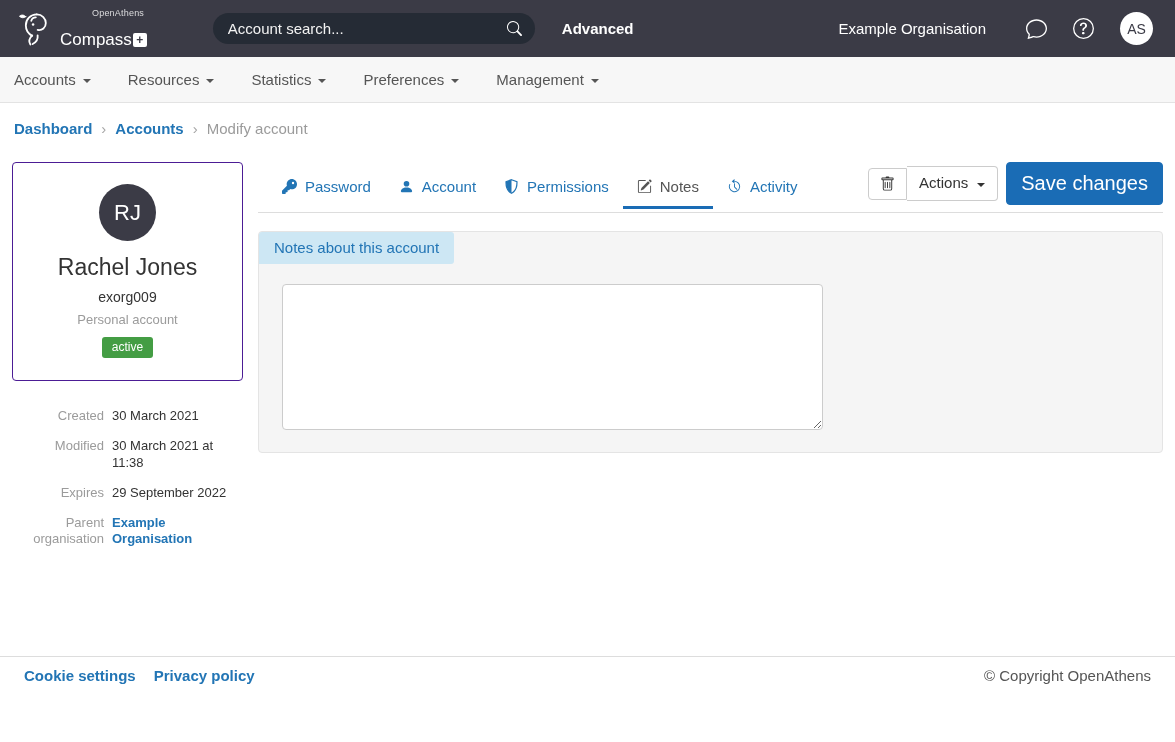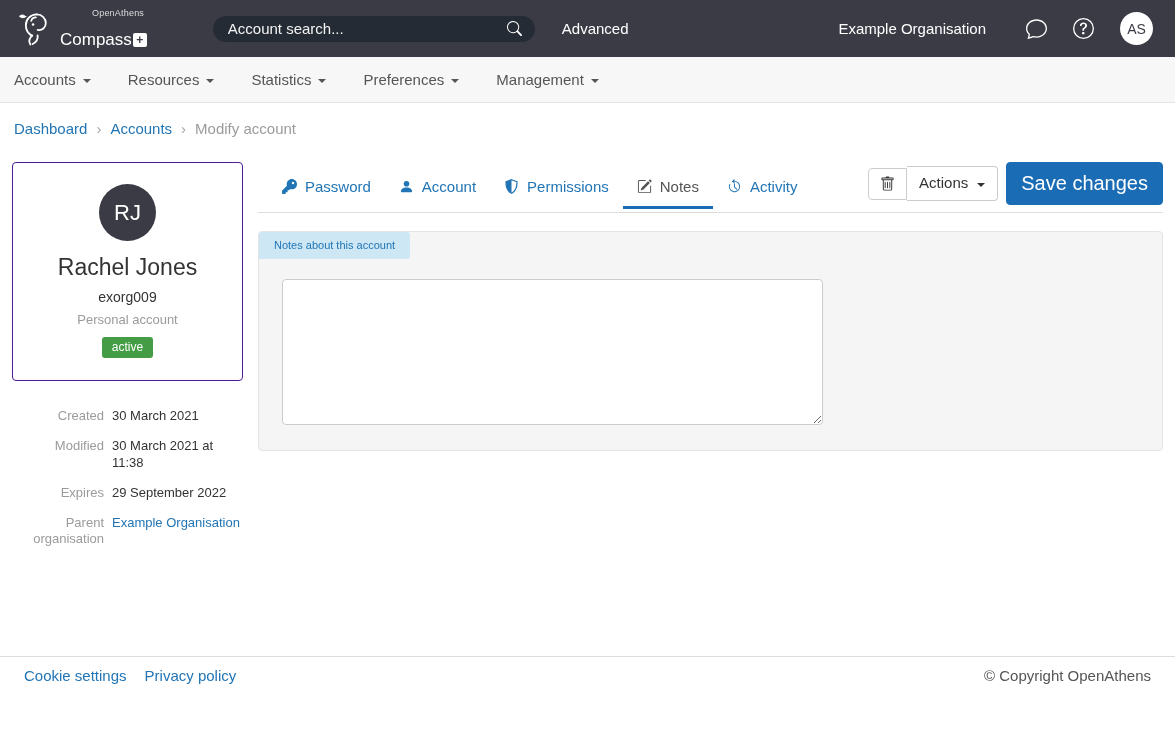--- a/index.html
+++ b/index.html
@@ -3,34 +3,34 @@
 <meta charset="utf-8">
 <style>
   * { box-sizing: border-box; }
   html,body { margin:0; padding:0; }
   body {
     width:1175px; height:742px; overflow:hidden;
     background:#ffffff;
     font-family:"Liberation Sans", sans-serif;
     color:#333;
   }
-  a { text-decoration:none; }
+  a { text-decoration:none;font-weight:bold; }
 
   
   .topbar { height:57px; background:#3b3b46; display:flex; align-items:center; padding:0 14px; }
   .brand { display:flex; align-items:center; gap:6px; flex:none; }
   .brand svg.logo { width:40px; height:42px; }
   .brand-text { display:flex; flex-direction:column; color:#fff; line-height:1; }
   .brand-top { font-size:9px; opacity:.8; margin-bottom:13px; letter-spacing:.2px;padding-left:32px; }
   .brand-main-row { display:flex; align-items:center; gap:1px; }
   .brand-main { font-size:17px; font-weight:400; }
   .plus-badge { width:14px; height:14px; background:#fff; color:#3b3b46; border-radius:2px;
     font-size:12px; font-weight:bold; display:flex; align-items:center; justify-content:center; line-height:1; }
 
-  .search-wrap { margin-left:66px; width:322px; height:26px; background:#252b35; border-radius:16px;
+  .search-wrap { margin-left:66px; width:322px; height:31px; background:#252b35; border-radius:16px;
     display:flex; align-items:center; padding:0 13px; }
   .search-input { flex:1; background:transparent; border:none; outline:none; color:#fff; font-size:15px; }
   .search-input::placeholder { color:#f2f2f2; opacity:1; }
   .search-btn { background:none; border:none; padding:0; color:#fff; cursor:pointer; display:flex; }
   .search-btn svg { width:15px; height:15px; }
 
   .advanced-link { color:#fff; font-size:15px; margin-left:27px; }
 
   .topbar-right { margin-left:auto; display:flex; align-items:center; }
   .org-name { color:#fff; font-size:15px; margin-right:40px; }
@@ -86,21 +86,21 @@
     display:flex; align-items:center; gap:9px; cursor:pointer; line-height:1.35; }
   .btn svg { width:15px; height:16px; }
   .btn-trash { border-radius:4px 0 0 4px; padding:7px 11px; }
   .btn-actions { border-radius:0 4px 4px 0; border-left:none; }
   .btn-save { background:#1a6cb5; border:1px solid #1a6cb5; color:#fff; border-radius:4px;
     margin-left:8px; padding:7px 14px; font-size:20px; cursor:pointer; line-height:1.35; }
 
   
   .notes-panel { margin-top:18px; background:#f5f5f5; border:1px solid #e4e4e4; border-radius:4px;
     padding:0 0 22px; min-height:220px; }
-  .panel-label { display:inline-block; background:#cde7f4; color:#2275b5; font-size:11px;
+  .panel-label { display:inline-block; background:#cde7f4; color:#2275b5; font-size:15px;
     padding:7px 15px 8px; border-radius:3px 3px 3px 0; }
   .notes-textarea { display:block; margin:20px 0 0 23px; width:541px; height:146px;
     border:1px solid #ccc; border-radius:4px; background:#fff; resize:both; outline:none;
     padding:8px 10px; font-family:"Liberation Sans", sans-serif; font-size:14px; color:#333; }
 
   
   .footer { margin-top:95px; border-top:1px solid #ddd; padding:10px 24px; display:flex; align-items:center; font-size:15px; }
   .footer-link { color:#2275b5; margin-right:18px; }
   .copyright { margin-left:auto; color:#555; }
 </style>

